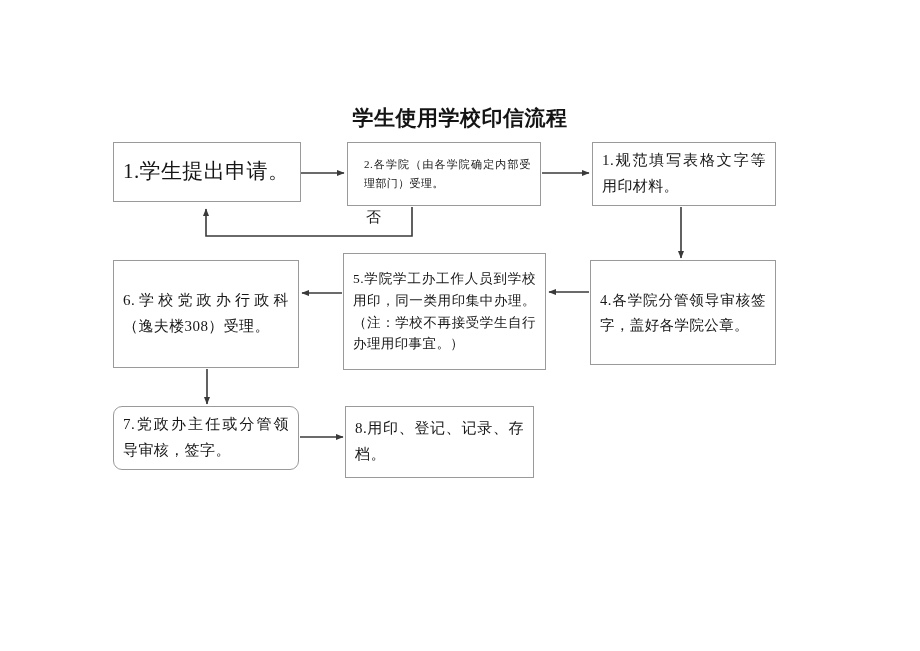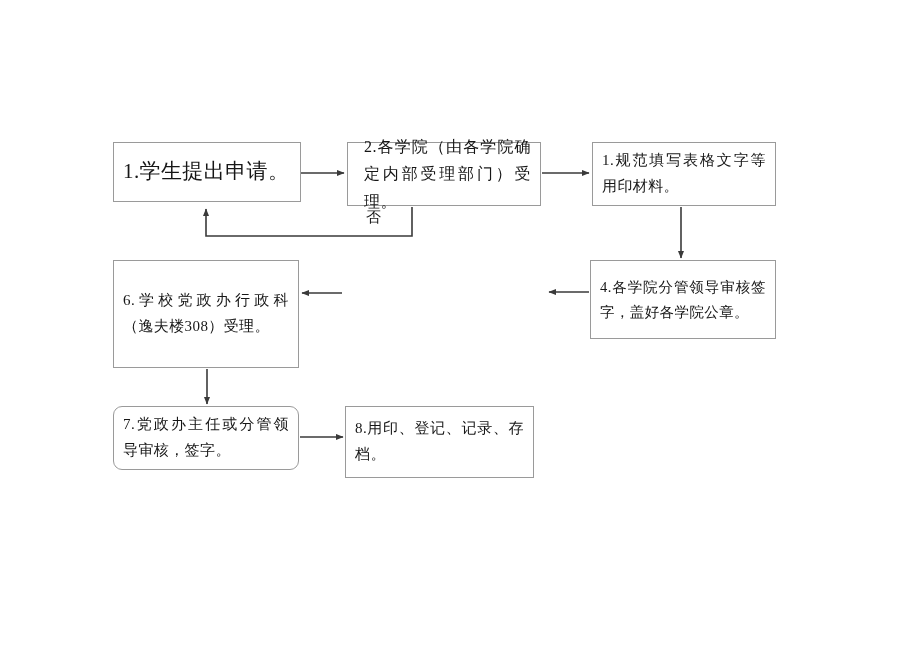--- a/index.html
+++ b/index.html
@@ -54,23 +54,23 @@
     width: 100%;
     text-align: justify;
     text-align-last: left;
     line-height: 1.72;
     letter-spacing: 0.4px;
   }
 
   
   #node1 { left:113px; top:142px; width:188px; height:60px; font-size:21px; }
   #node1 .txt { line-height: 1.5; }
-  #node2 { left:347px; top:142px; width:194px; height:64px; font-size:16px;padding-left:16px; }
+  #node2 { left:347px; top:142px; width:194px; height:64px; font-size:11px;padding-left:16px; }
   #node3 { left:592px; top:142px; width:184px; height:64px; font-size:15px; }
-  #node4 { left:590px; top:260px; width:186px; height:79px; font-size:14.5px; }
+  #node4 { left:590px; top:260px; width:186px; height:105px; font-size:14.5px; }
   #node5 { left:343px; top:253px; width:203px; height:117px; font-size:13.5px; }
   #node5 .txt { line-height: 1.62; }
   #node6 { left:113px; top:260px; width:186px; height:108px; font-size:15px; }
   #node7 { left:113px; top:406px; width:186px; height:64px; font-size:15px;border-radius:9px; }
   #node8 { left:345px; top:406px; width:189px; height:72px; font-size:15px; }
 
   .edge-label {
     position: absolute;
     font-family: "Liberation Serif", "DejaVu Serif", serif;
     font-size: 15px;
@@ -84,20 +84,21 @@
     width: 920px;
     height: 651px;
     pointer-events: none;
   }
 </style>
 </head>
 <body>
 
 <div id="canvas">
 
+  <div class="title">学生使用学校印信流程</div>
 
   <svg class="wires" viewBox="0 0 920 651" xmlns="http://www.w3.org/2000/svg">
     <defs>
       <marker id="ah" markerWidth="9" markerHeight="9" refX="7.4" refY="3.2" orient="auto" markerUnits="userSpaceOnUse">
         <path d="M0,0 L8,3.2 L0,6.4 z" fill="#3a3a3a"></path>
       </marker>
     </defs>
 
     <g>
       <line x1="301" y1="173" x2="344" y2="173" stroke="#3a3a3a" stroke-width="1.6" marker-end="url(#ah)"></line>
@@ -141,20 +142,23 @@
   </div>
 
   <div class="node" id="node3">
     <span class="txt">1.规范填写表格文字等用印材料。</span>
   </div>
 
   <div class="node" id="node4">
     <span class="txt">4.各学院分管领导审核签字，盖好各学院公章。</span>
   </div>
 
+  <div class="node" id="node5">
+    <span class="txt">5.学院学工办工作人员到学校用印，同一类用印集中办理。（注：学校不再接受学生自行办理用印事宜。）</span>
+  </div>
 
   <div class="node" id="node6">
     <span class="txt">6.学校党政办行政科（逸夫楼308）受理。</span>
   </div>
 
   <div class="node" id="node7">
     <span class="txt">7.党政办主任或分管领导审核，签字。</span>
   </div>
 
   <div class="node" id="node8">

